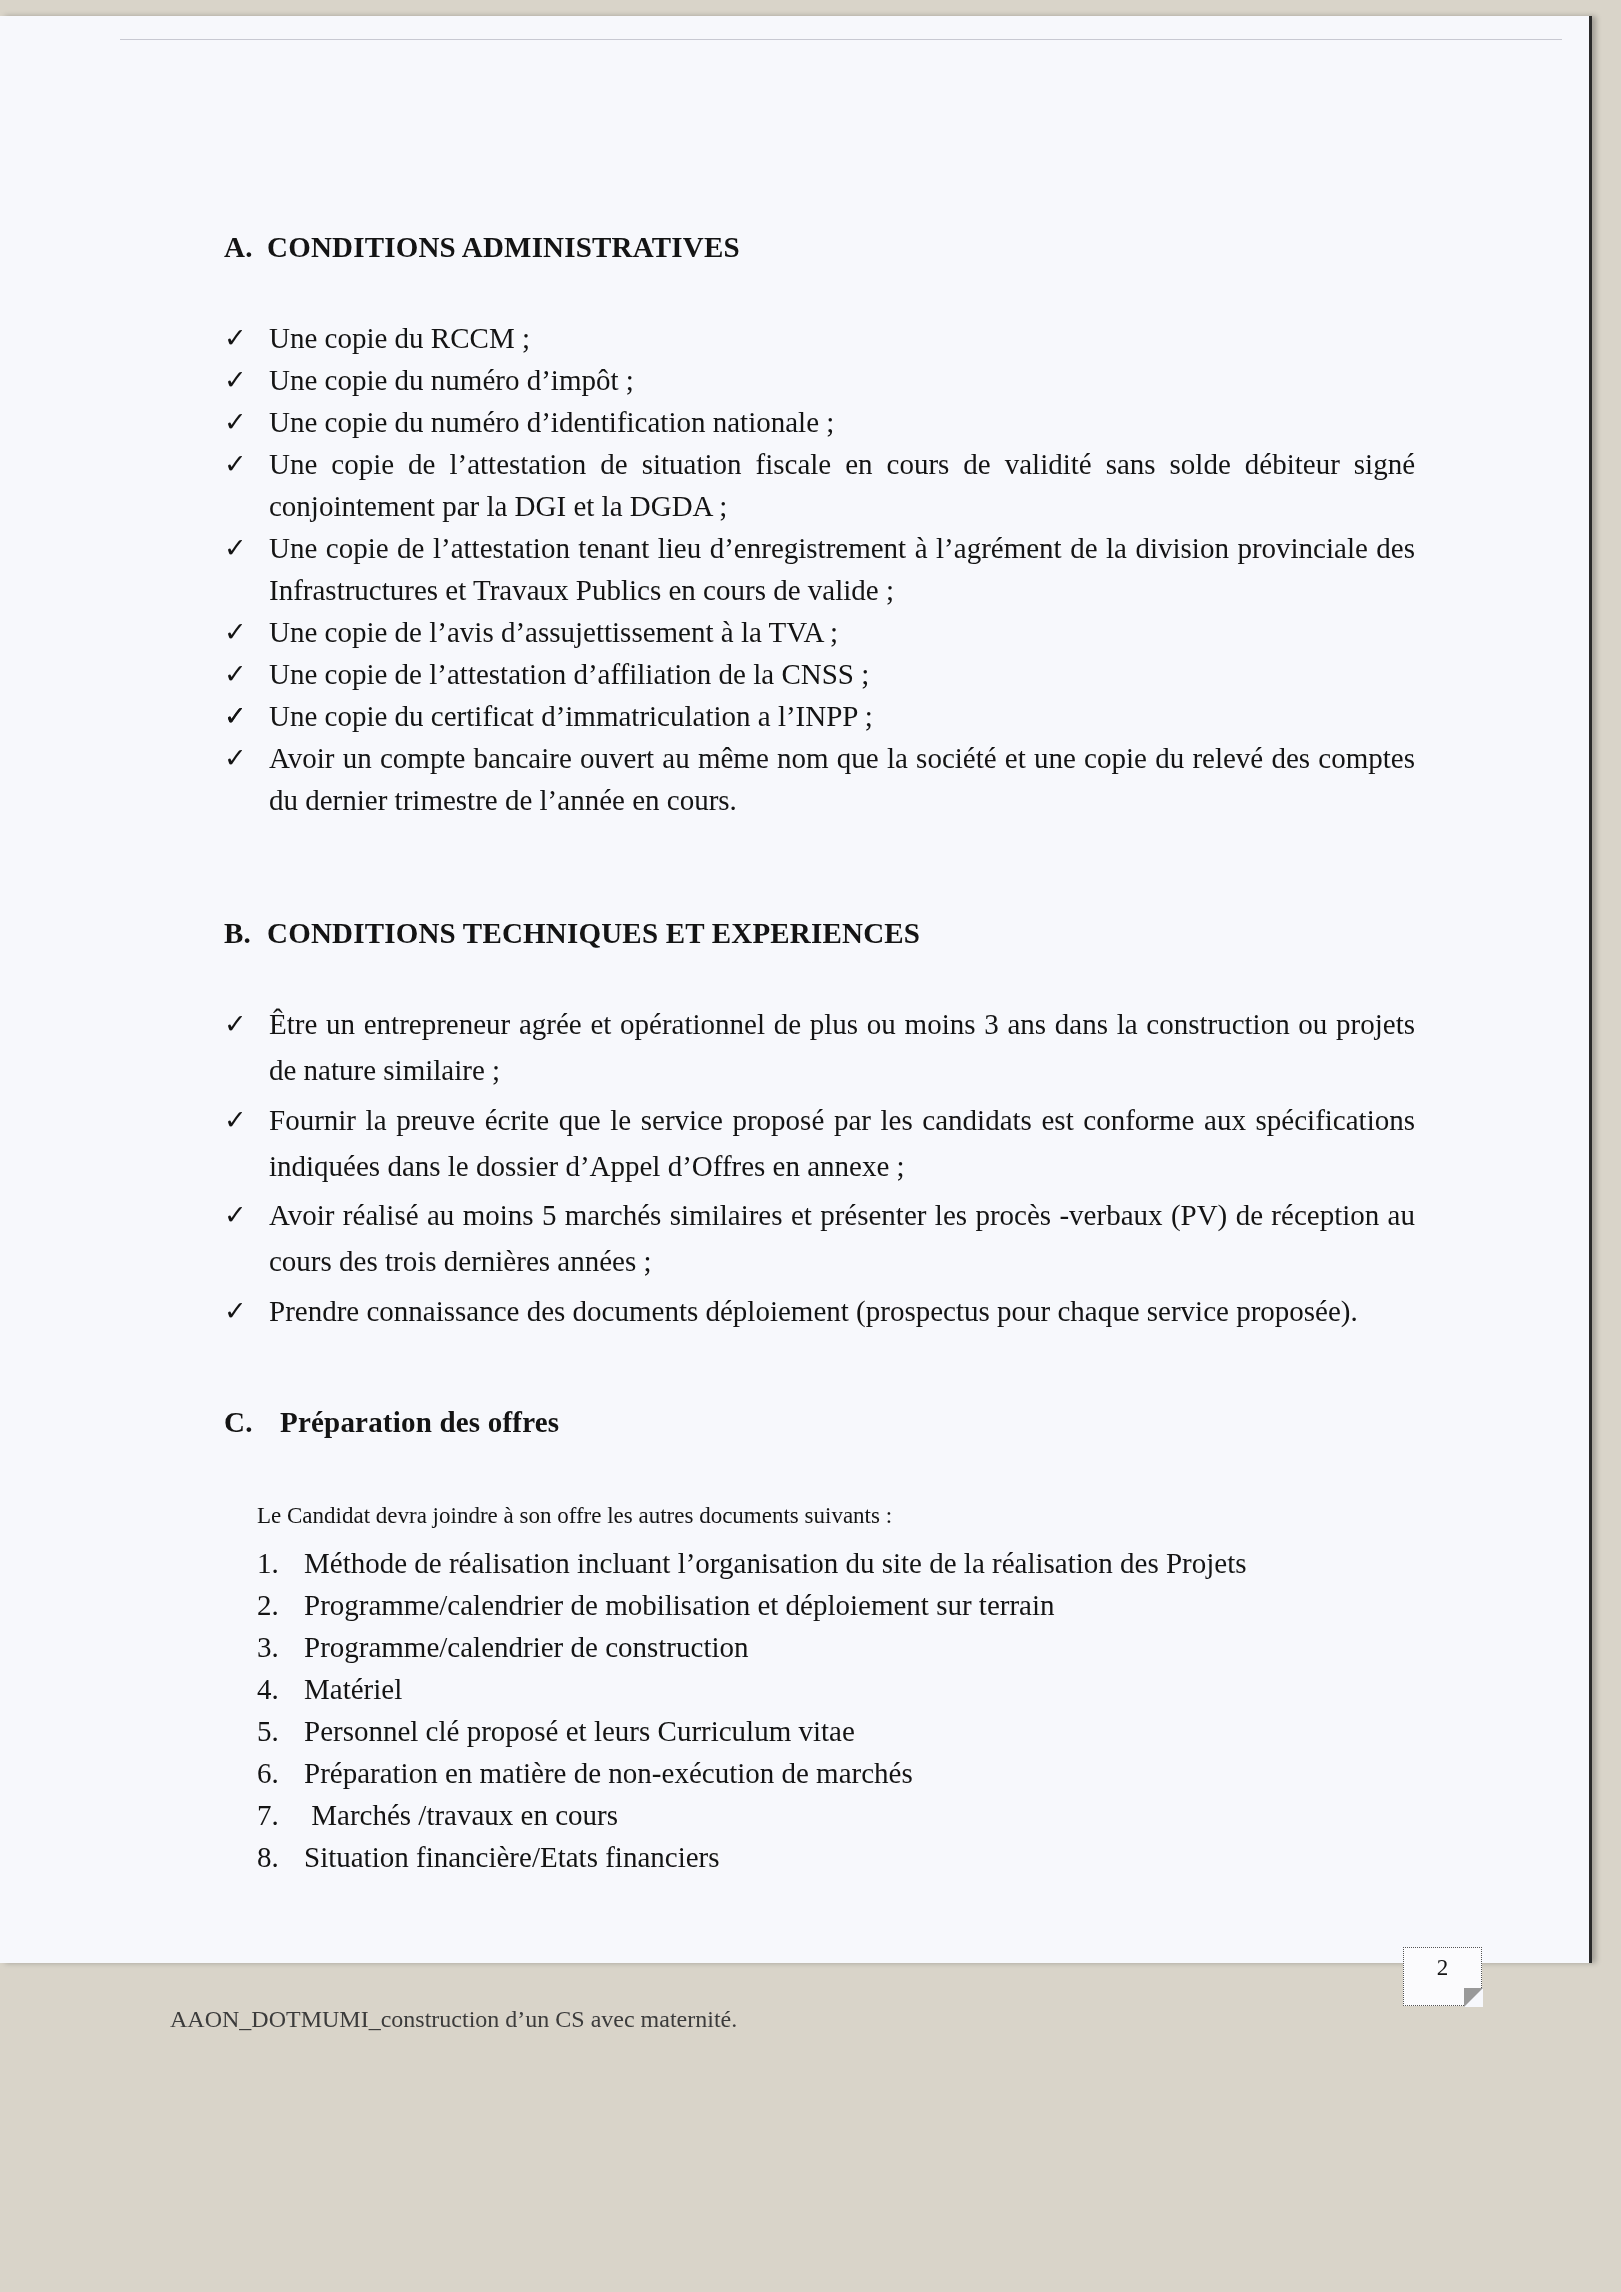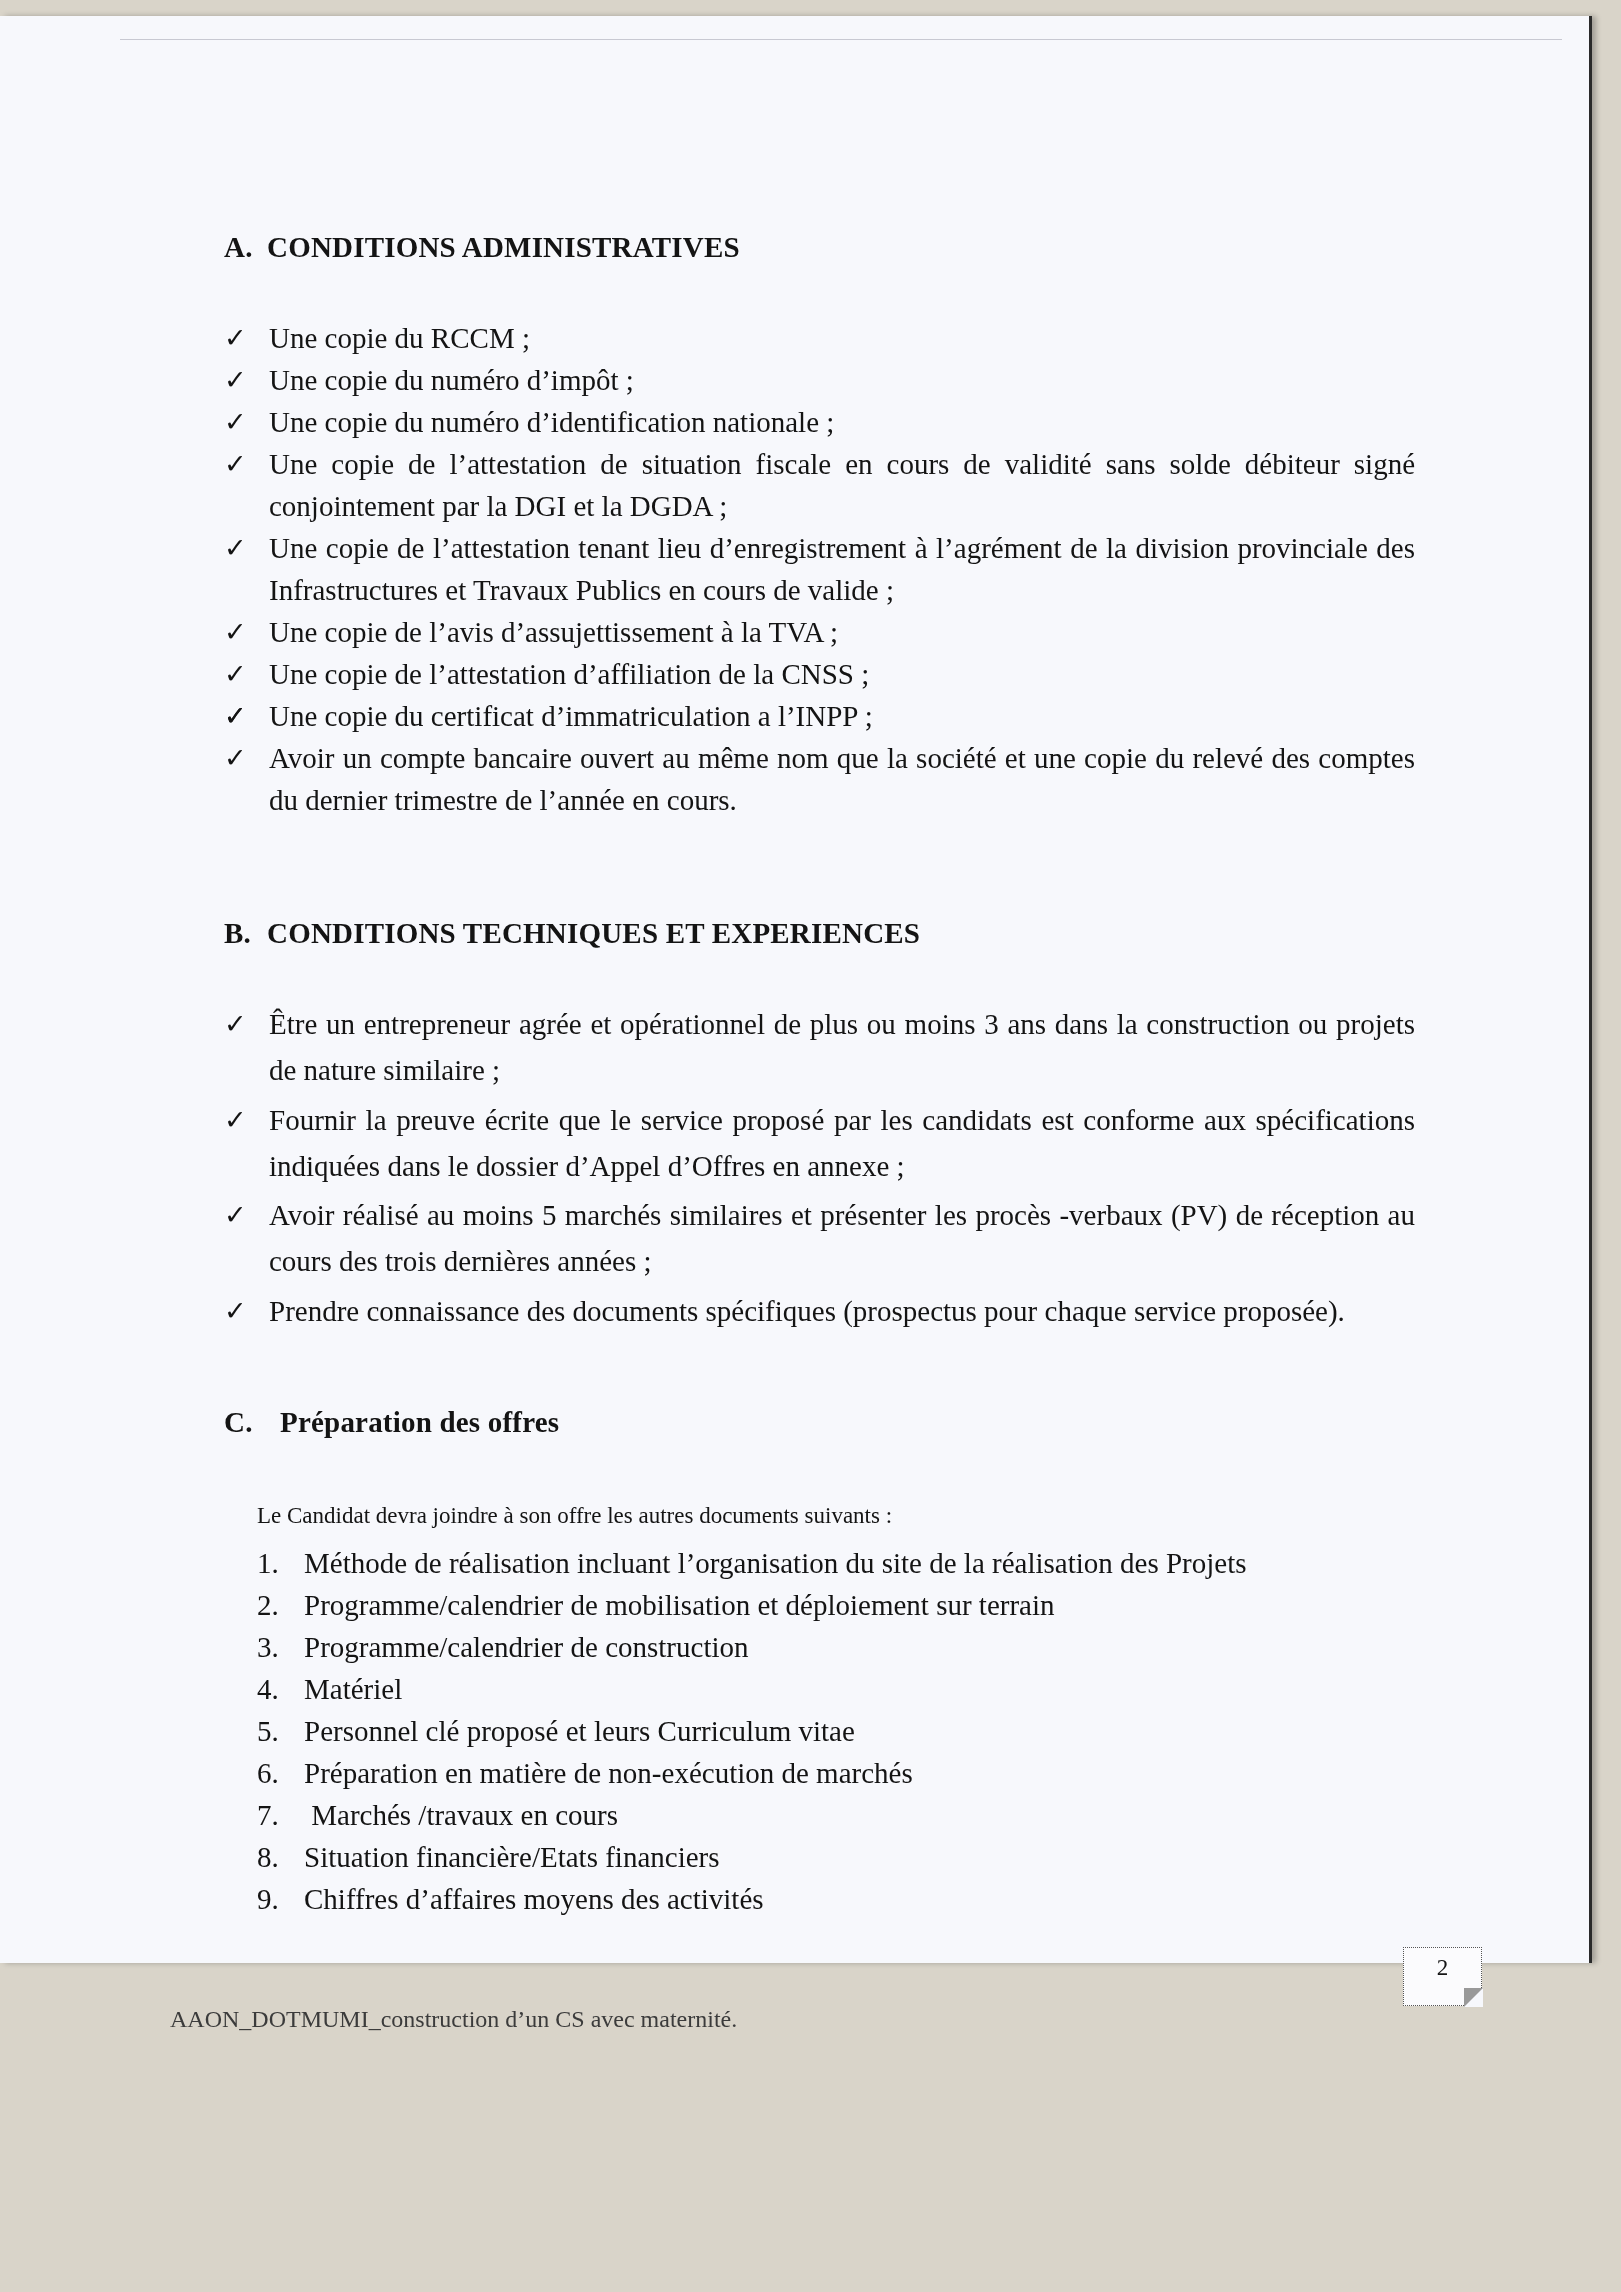--- a/index.html
+++ b/index.html
@@ -67,37 +67,36 @@
     <li class="check-item"><span class="check">✓</span><span>Avoir un compte bancaire ouvert au même nom que la société et une copie du relevé des comptes du dernier trimestre de l’année en cours.</span></li>
   </ul>
 
   <div class="section-title" style="top:901px;">
     <span class="letter">B.</span><span>CONDITIONS TECHNIQUES ET EXPERIENCES</span>
   </div>
   <ul class="check-list b" style="top:985px;">
     <li class="check-item"><span class="check">✓</span><span>Être un entrepreneur agrée et opérationnel de plus ou moins 3 ans dans la construction ou projets de nature similaire ;</span></li>
     <li class="check-item"><span class="check">✓</span><span>Fournir la preuve écrite que le service proposé par les candidats est conforme aux spécifications indiquées dans le dossier d’Appel d’Offres en annexe ;</span></li>
     <li class="check-item"><span class="check">✓</span><span>Avoir réalisé au moins 5 marchés similaires et présenter les procès -verbaux (PV) de réception au cours des trois dernières années ;</span></li>
-    <li class="check-item"><span class="check">✓</span><span>Prendre connaissance des documents spécifiques (prospectus pour chaque service proposée).</span></li>
+    <li class="check-item"><span class="check">✓</span><span>Prendre connaissance des documents déploiement (prospectus pour chaque service proposée).</span></li>
   </ul>
 
   <div class="section-title c" style="top:1390px;">
     <span class="letter">C.</span><span>Préparation des offres</span>
   </div>
   <div class="intro">Le Candidat devra joindre à son offre les autres documents suivants :</div>
   <ol class="num-list">
     <li class="num-item"><span class="num">1.</span><span>Méthode de réalisation incluant l’organisation du site de la réalisation des Projets</span></li>
     <li class="num-item"><span class="num">2.</span><span>Programme/calendrier de mobilisation et déploiement sur terrain</span></li>
     <li class="num-item"><span class="num">3.</span><span>Programme/calendrier de construction</span></li>
     <li class="num-item"><span class="num">4.</span><span>Matériel</span></li>
     <li class="num-item"><span class="num">5.</span><span>Personnel clé proposé et leurs Curriculum vitae</span></li>
     <li class="num-item"><span class="num">6.</span><span>Préparation en matière de non-exécution de marchés</span></li>
     <li class="num-item"><span class="num">7.</span><span> Marchés /travaux en cours</span></li>
     <li class="num-item"><span class="num">8.</span><span>Situation financière/Etats financiers</span></li>
-    <li class="num-item"><span class="num">9.</span><span>Chiffres d’affaires moyens des activités</span></li>
   </ol>
 
   <div class="page-number-box">
     <span>2</span>
     <span class="fold"></span>
   </div>
   <div class="footer-text">AAON_DOTMUMI_construction d’un CS avec maternité.</div>
 </div>
 
 

